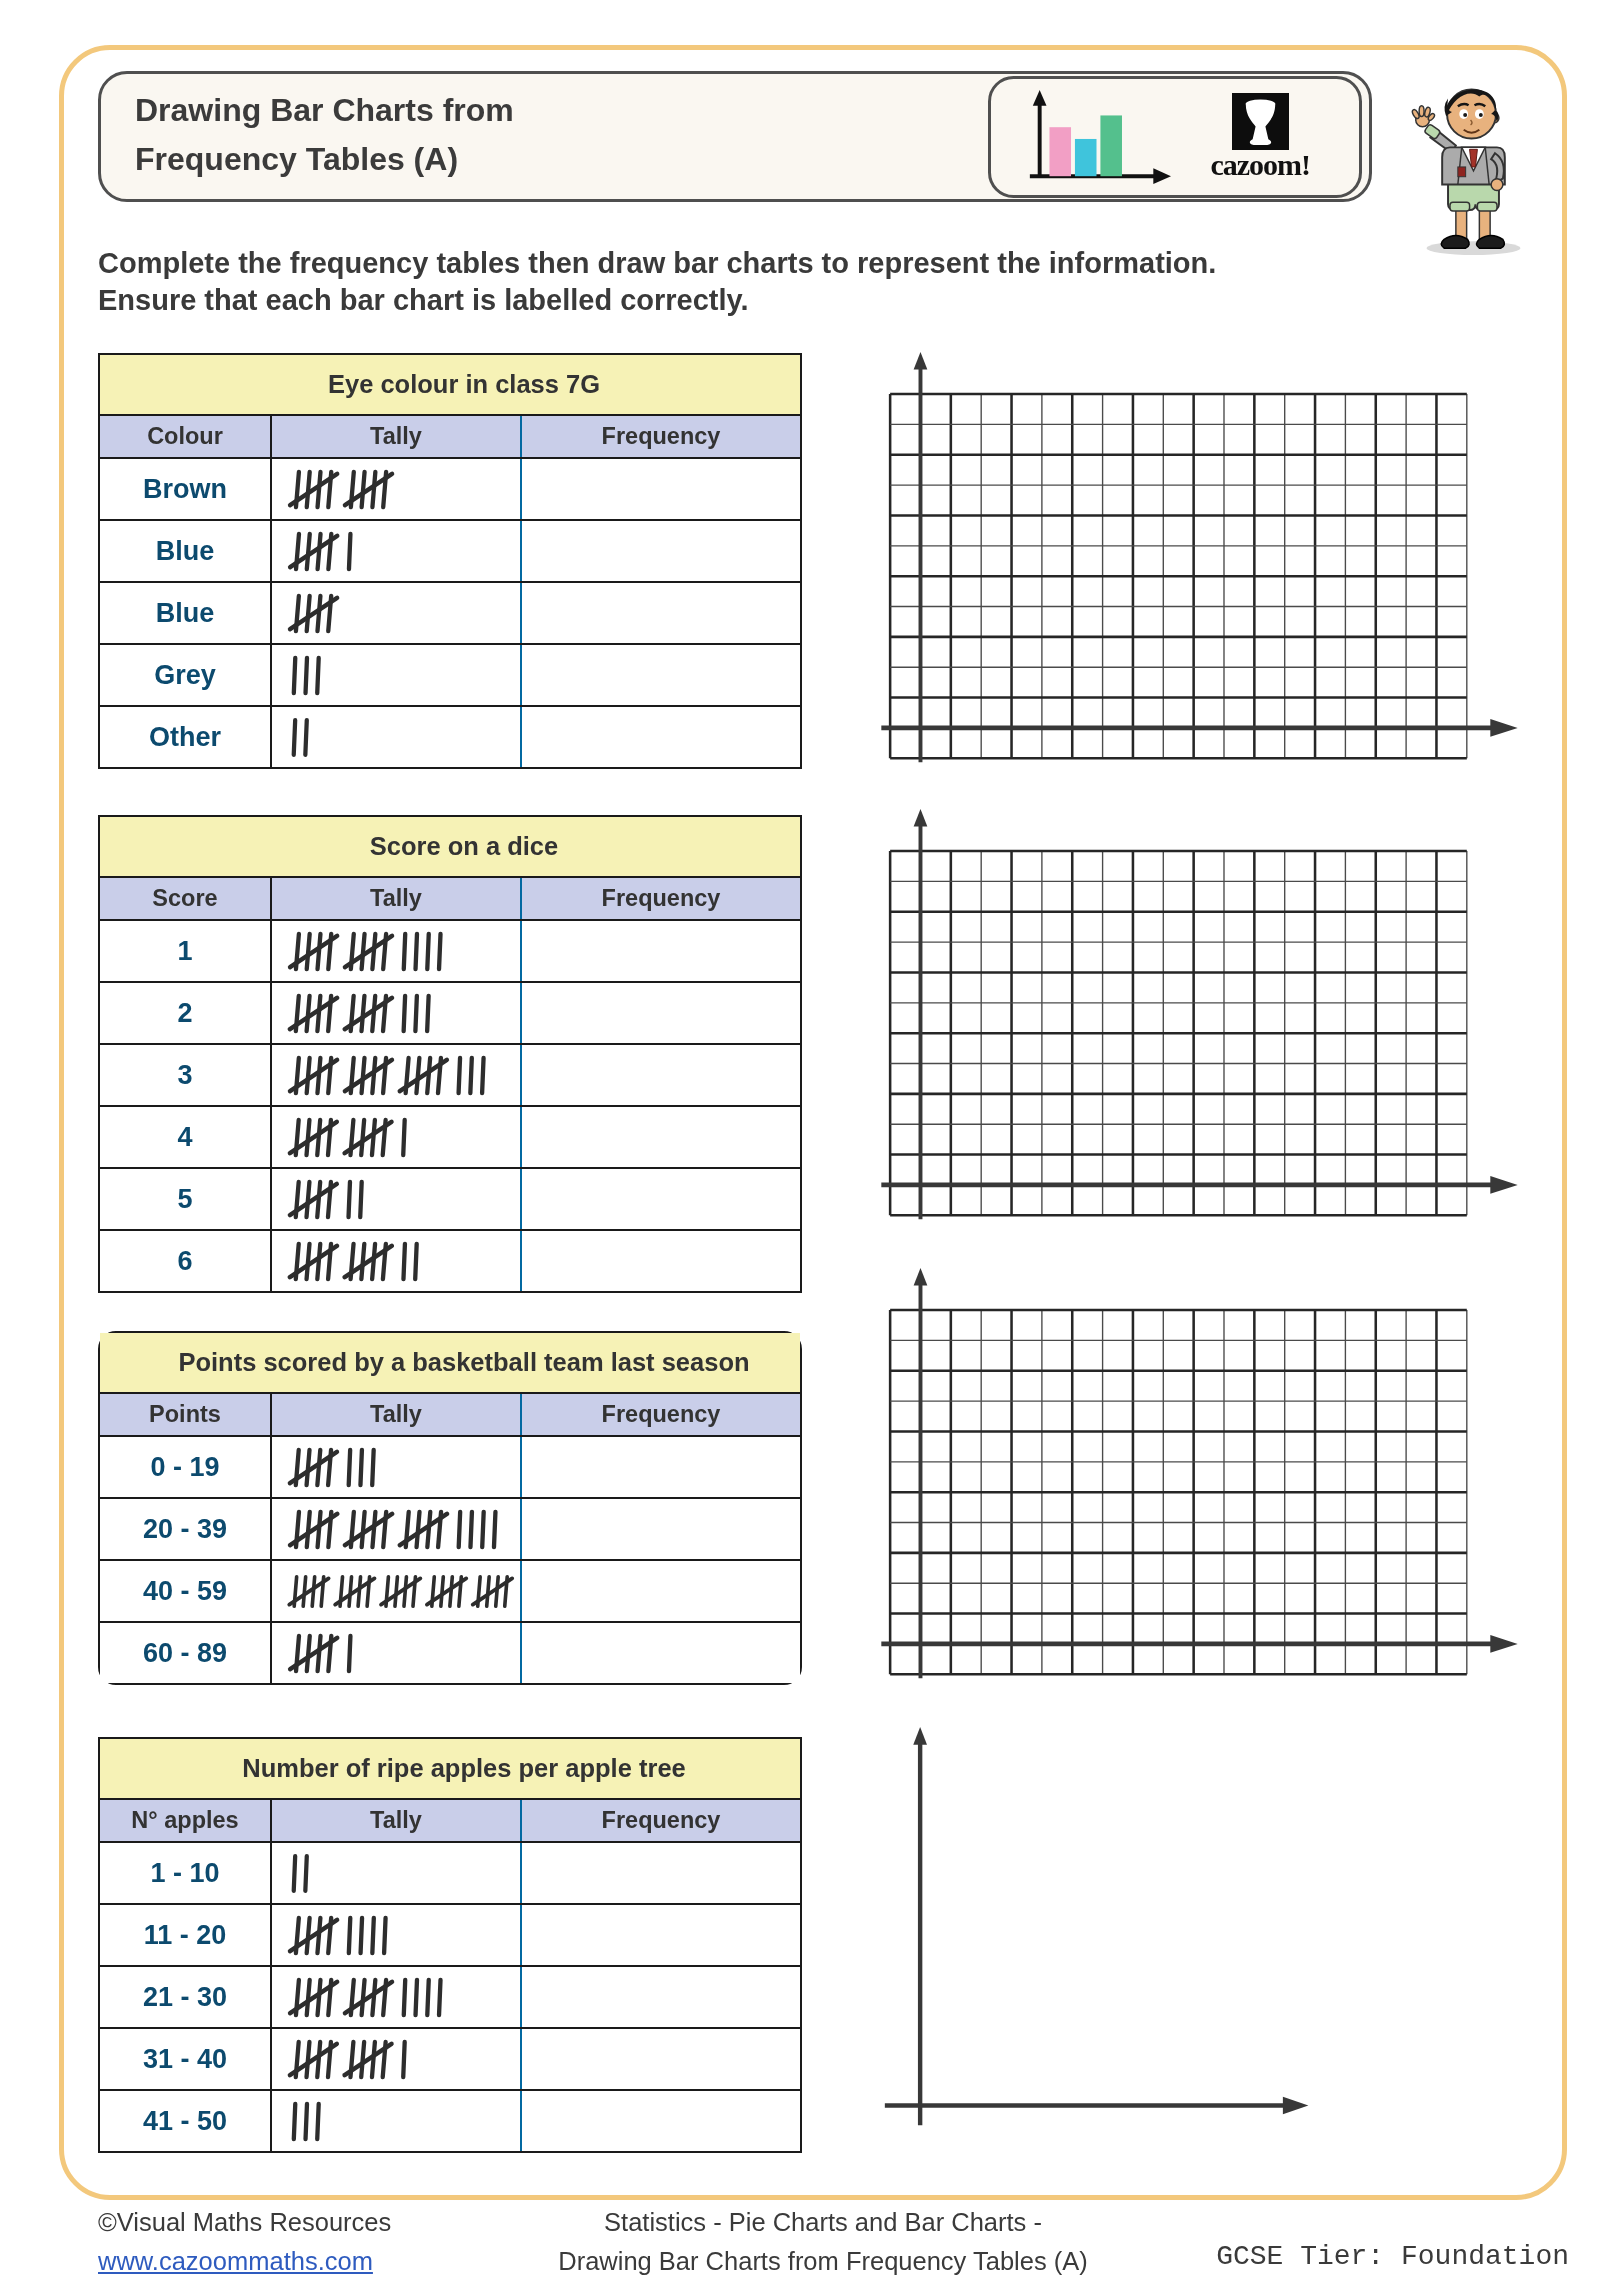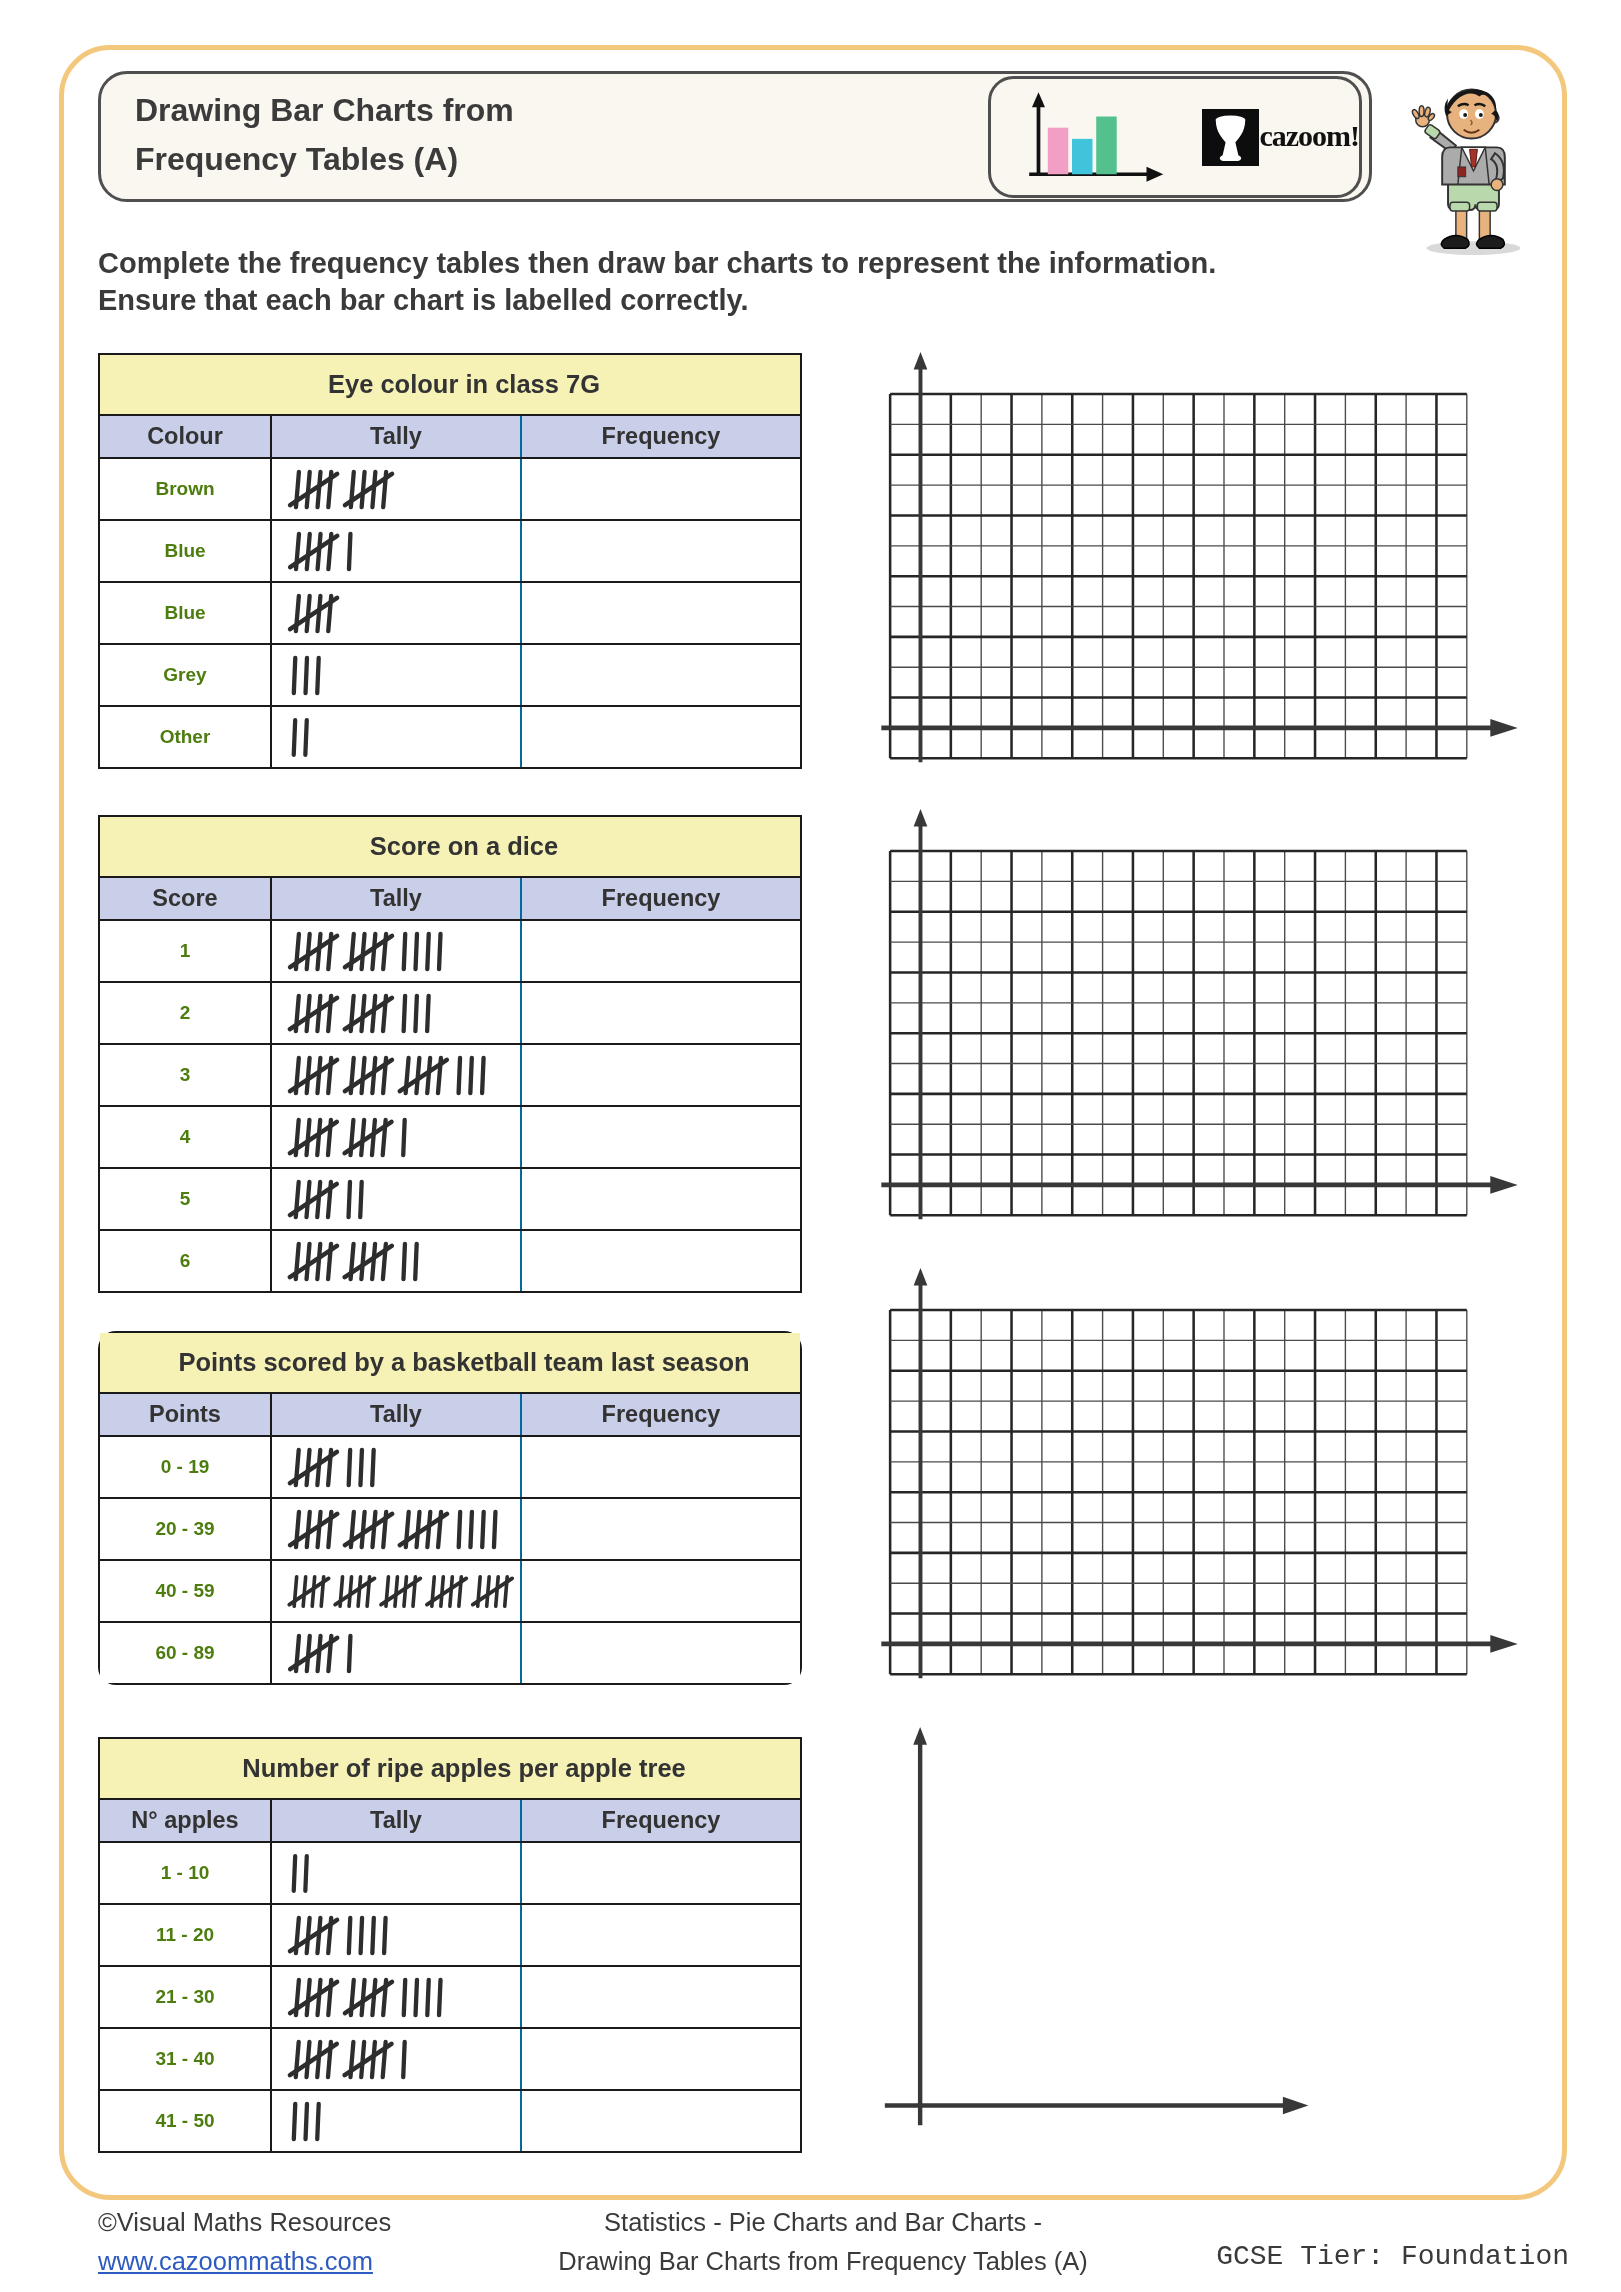--- a/index.html
+++ b/index.html
@@ -6,40 +6,40 @@
   body{width:1621px;height:2293px;position:relative;font-family:"Liberation Sans",sans-serif;color:#3a3a3a;overflow:hidden;}
 
   
   .page-border{position:absolute;left:59px;top:45px;width:1498px;height:2145px;border:5.9px solid #F3C87C;border-radius:51px;}
 
   
   .header-box{position:absolute;left:98px;top:71px;width:1274px;height:131px;background:#FAF7F1;border:3.9px solid #4F4F4F;border-radius:29px;box-sizing:border-box;}
   .title{position:absolute;left:135px;top:86px;font-size:32px;font-weight:bold;color:#3B3B3B;line-height:49px;letter-spacing:0px;}
   .logo-box{position:absolute;left:988px;top:76px;width:374px;height:122px;background:#FAF7F1;border:3.9px solid #4F4F4F;border-radius:25.5px;box-sizing:border-box;display:flex;align-items:center;}
   .logo-chart{margin-left:27.4px;}
-  .cazoom-wrap{margin-left:35px;display:flex;flex-direction:row;align-items:center;}
+  .cazoom-wrap{margin-left:35px;display:flex;flex-direction:column;align-items:center;}
   .cazoom-text{font-family:"Liberation Serif",serif;font-weight:bold;font-size:30px;color:#111;margin-top:-2px;letter-spacing:-1px;}
 
   .character{position:absolute;left:1397px;top:71px;}
 
   
   .instructions{position:absolute;left:98px;top:245px;width:1372px;font-size:29px;font-weight:bold;color:#3a3a3a;line-height:37px;}
 
   
   .ftable{position:absolute;left:98px;width:704px;border:2.9px solid #1a1a1a;box-sizing:border-box;background:#fff;}
   .t-title{height:59px;background:#F6F2B6;border-bottom:2.9px solid #1a1a1a;display:flex;align-items:center;justify-content:center;font-size:25.5px;font-weight:bold;color:#333;padding-left:28px;}
   .t-head{display:flex;height:41px;background:#C9CEE9;border-bottom:2.9px solid #1a1a1a;}
   .t-row{display:flex;height:60px;border-bottom:2px solid #1a1a1a;background:#fff;}
   .t-row:last-child{border-bottom:none;}
   .t-cell{box-sizing:border-box;display:flex;align-items:center;justify-content:center;}
   .c1{width:172px;border-right:2px solid #1a1a1a;font-weight:bold;}
   .c2{width:250px;border-right:2px solid #0369a1;}
   .c3{flex:1;}
   .t-head .t-cell{font-size:23.5px;font-weight:bold;color:#333;}
-  .t-row .c1{font-size:19px;color:#4d7c0f;}
+  .t-row .c1{font-size:27px;color:#0c4a6e;}
   .t-row .c2{justify-content:flex-start;padding-left:13.7px;}
   .tbl-1{top:353px;} .tbl-2{top:815px;} .tbl-3{top:1331px;border-radius:18px;} .tbl-4{top:1737px;}
 
   
   .grid-svg{position:absolute;left:877px;}
   .g1{top:350px;} .g2{top:807px;} .g3{top:1266px;}
   .axes-svg{position:absolute;left:877px;top:1725px;}
 
   
   .footer-left{position:absolute;left:98px;top:2203px;font-size:25.5px;line-height:39px;color:#3a3a3a;}

